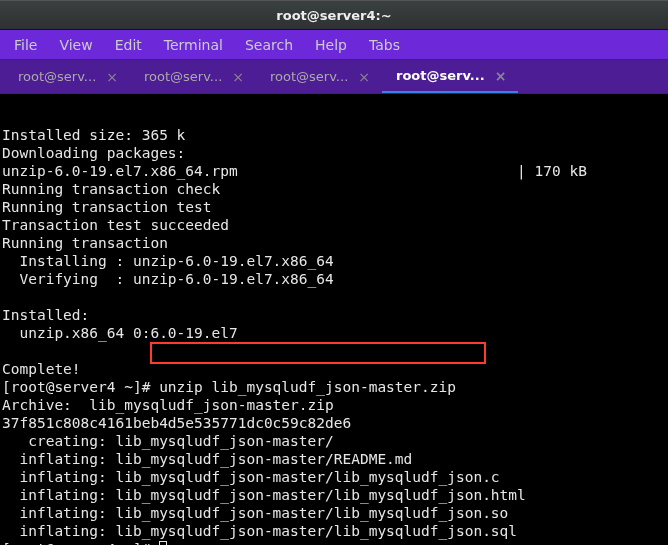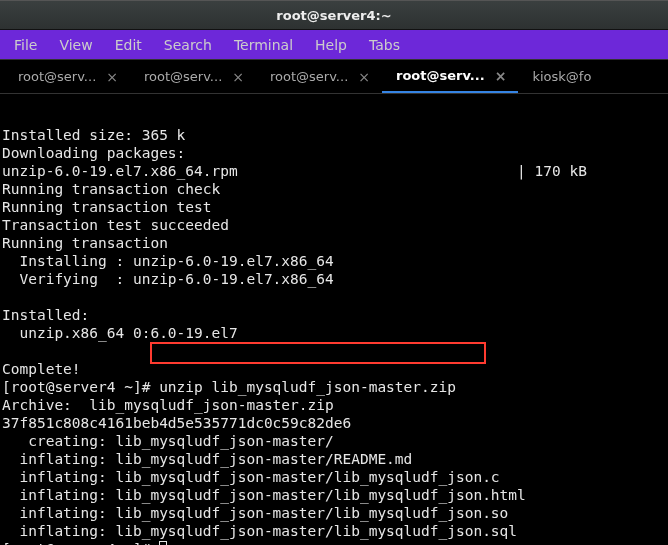--- a/index.html
+++ b/index.html
@@ -36,21 +36,21 @@
     gap: 2px;
     border-bottom: 1px solid #333;
   }
   .menubar .menu {
     padding: 5px 10px;
     color: #ccc;
     font-size: 14px;
     border-radius: 3px;
   }
   .tabbar {
-    background: #000000;
+    background: #4c1d95;
     height: 34px;
     display: flex;
     align-items: stretch;
     padding-left: 4px;
     border-bottom: 1px solid #333;
   }
   .tab {
     display: flex;
     align-items: center;
     padding: 0 10px 0 14px;
@@ -114,45 +114,42 @@
 <body>
 
 <div class="titlebar">
   <span class="title">root@server4:~</span>
 </div>
 
 <div class="menubar">
   <div class="menu">File</div>
   <div class="menu">View</div>
   <div class="menu">Edit</div>
+  <div class="menu">Terminal</div>
   <div class="menu">Search</div>
-  <div class="menu">Terminal</div>
   <div class="menu">Help</div>
   <div class="menu">Tabs</div>
 </div>
 
 <div class="tabbar">
   <div class="tab">
     <span class="label">root@serv...</span>
     <span class="close">×</span>
   </div>
   <div class="tab">
     <span class="label">root@serv...</span>
     <span class="close">×</span>
   </div>
   <div class="tab">
     <span class="label">root@serv...</span>
     <span class="close">×</span>
   </div>
   <div class="tab active">
     <span class="label">root@serv...</span>
     <span class="close">×</span>
-  </div>
-  <div class="tab">
-    <span class="label">kiosk@fo</span>
   </div>
 </div>
 
 <div class="terminal">
 <span>Installed size: 365 k</span>
 <span>Downloading packages:</span>
 <span>unzip-6.0-19.el7.x86_64.rpm                                | 170 kB</span>
 <span>Running transaction check</span>
 <span>Running transaction test</span>
 <span>Transaction test succeeded</span>

